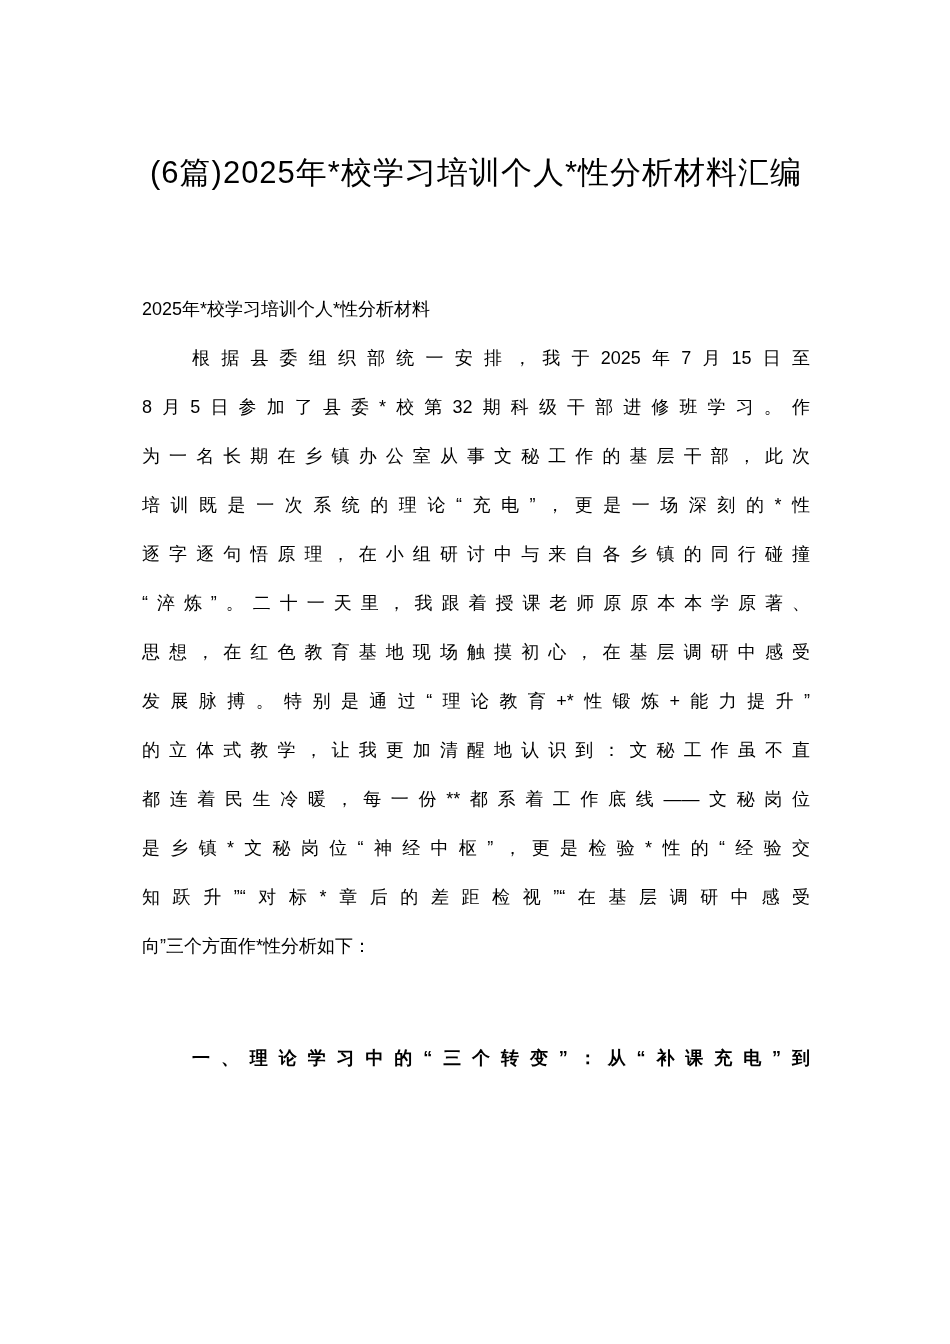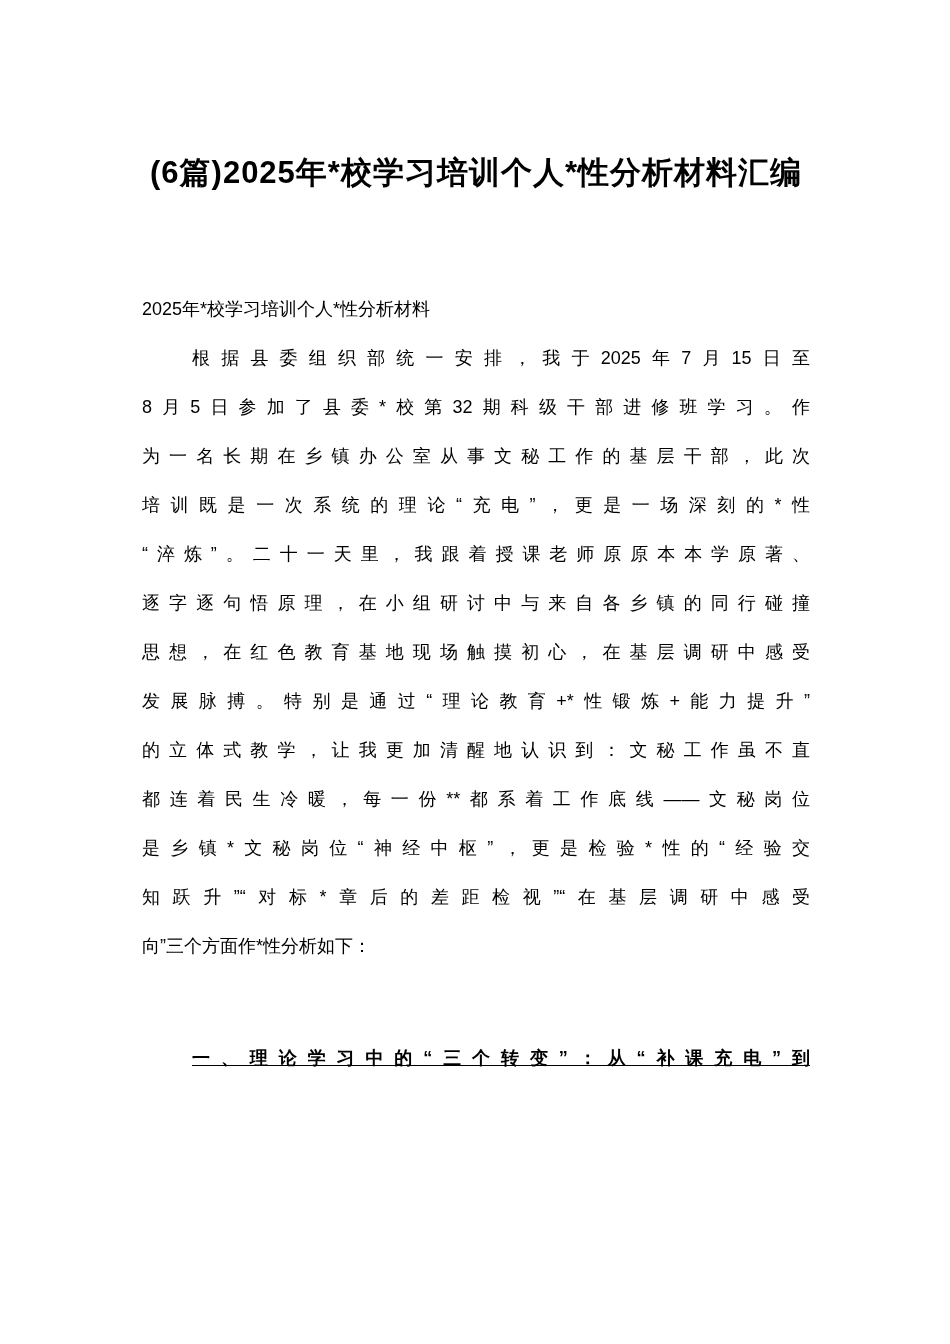--- a/index.html
+++ b/index.html
@@ -17,21 +17,21 @@
   .page {
     width: 950px;
     height: 1344px;
     box-sizing: border-box;
     padding: 0 140px 0 142px;
     background: #ffffff;
   }
   .doc-title {
     margin-top: 148px;
     font-size: 31px;
-    font-weight: bold;
+    font-weight: normal;
     line-height: 49px;
     text-align: center;
     white-space: nowrap;
     letter-spacing: 1px;
   }
   .line {
     font-size: 18px;
     line-height: 49px;
     text-align: justify;
     text-align-last: justify;
@@ -43,39 +43,38 @@
   }
   .line.indent {
     text-indent: 50px;
   }
   .intro {
     margin-top: 88px;
   }
   .section-heading {
     margin-top: 63px;
     font-weight: bold;
-    text-decoration: underline;
   }
 </style>
 </head>
 <body>
 
 <div class="page">
 
   <div class="doc-title">(6篇)2025年*校学习培训个人*性分析材料汇编</div>
 
   <div class="line noj intro">2025年*校学习培训个人*性分析材料</div>
 
   <div class="body">
     <div class="line indent">根据县委组织部统一安排，我于2025年7月15日至</div>
     <div class="line">8月5日参加了县委*校第32期科级干部进修班学习。作</div>
     <div class="line">为一名长期在乡镇办公室从事文秘工作的基层干部，此次</div>
     <div class="line">培训既是一次系统的理论“充电”，更是一场深刻的*性</div>
+    <div class="line">逐字逐句悟原理，在小组研讨中与来自各乡镇的同行碰撞</div>
     <div class="line">“淬炼”。二十一天里，我跟着授课老师原原本本学原著、</div>
-    <div class="line">逐字逐句悟原理，在小组研讨中与来自各乡镇的同行碰撞</div>
     <div class="line">思想，在红色教育基地现场触摸初心，在基层调研中感受</div>
     <div class="line">发展脉搏。特别是通过“理论教育+*性锻炼+能力提升”</div>
     <div class="line">的立体式教学，让我更加清醒地认识到：文秘工作虽不直</div>
     <div class="line">都连着民生冷暖，每一份**都系着工作底线——文秘岗位</div>
     <div class="line">是乡镇*文秘岗位“神经中枢”，更是检验*性的“经验交</div>
     <div class="line">知跃升”“对标*章后的差距检视”“在基层调研中感受</div>
     <div class="line noj">向”三个方面作*性分析如下：</div>
   </div>
 
   <div class="line indent section-heading">一、理论学习中的“三个转变”：从“补课充电”到</div>

